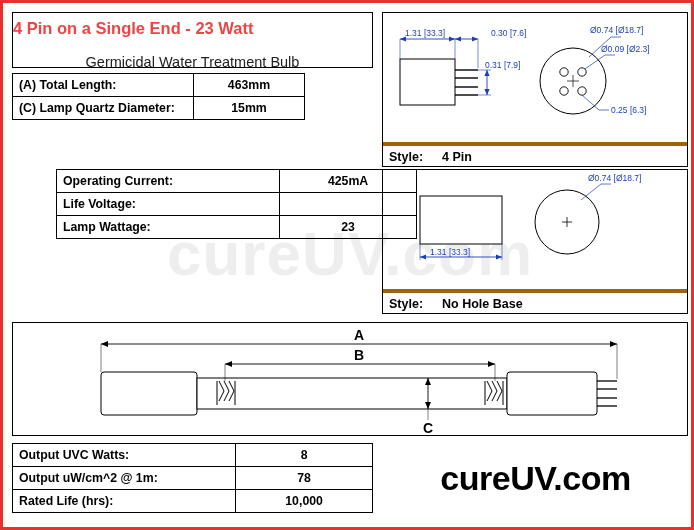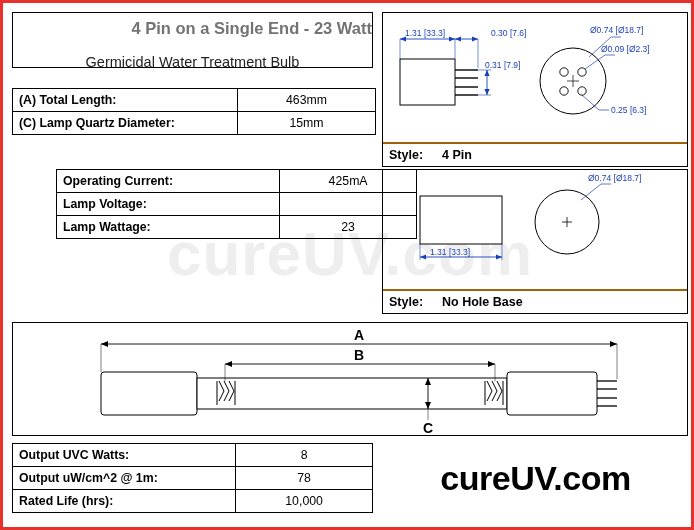--- a/index.html
+++ b/index.html
@@ -42,24 +42,24 @@
   }
   
   #title-panel {
     left: 9px;
     top: 9px;
     width: 361px;
     height: 56px;
     z-index: 2;
   }
   #title-main {
-    text-align: right;
+    text-align: left;
     font-size: 16.5px;
     font-weight: bold;
-    color: #737373;
+    color: #ef4444;
     margin-top: 6px;
     letter-spacing: 0px;
   }
   #title-sub {
     text-align: center;
     font-size: 14.5px;
     color: #222;
     margin-top: 16px;
   }
   
@@ -74,23 +74,23 @@
     font-size: 12.3px;
     font-weight: bold;
     color: #000;
     height: 23px;
     padding: 0 6px;
     background: transparent;
     box-sizing: border-box;
   }
   .spec-table td.val {
     text-align: center;
-    font-weight: normal;
-  }
-  #tbl1 { left: 9px; top: 85px; width: 364px; }
+    font-weight: bold;
+  }
+  #tbl1 { left: 9px; top: 70px; width: 293px; }
   #tbl2 { left: 9px; top: 166px; width: 361px; margin-left: 44px; }
   #tbl3 { left: 9px; top: 266px; width: 361px; }
   #tbl4 { left: 9px; top: 440px; width: 361px; }
   
   #panel-4pin {
     left: 379px;
     top: 9px;
     width: 306px;
     height: 155px;
     z-index: 2;
@@ -101,21 +101,21 @@
     width: 306px;
     height: 145px;
     z-index: 2;
   }
   .style-label {
     position: absolute;
     left: 0;
     bottom: 0;
     width: 100%;
     height: 24px;
-    border-top: 2px solid #a16207;
+    border-top: 4px solid #a16207;
     box-sizing: border-box;
     font-size: 12.5px;
     font-weight: bold;
     color: #000;
     line-height: 23px;
     padding-left: 6px;
   }
   .style-label .sep { display: inline-block; width: 12px; }
   
   #panel-bulb {
@@ -178,21 +178,21 @@
     <colgroup>
         <col style="width:62%">
         <col style="width:38%">
       </colgroup>
     <tbody>
       <tr>
         <td>Operating Current:</td>
         <td class="val">425mA</td>
       </tr>
       <tr>
-        <td>Lamp Voltage:</td>
+        <td>Life Voltage:</td>
         <td class="val"></td>
       </tr>
       <tr>
         <td>Lamp Wattage:</td>
         <td class="val">23</td>
       </tr>
     </tbody>
   </table>
 
 

